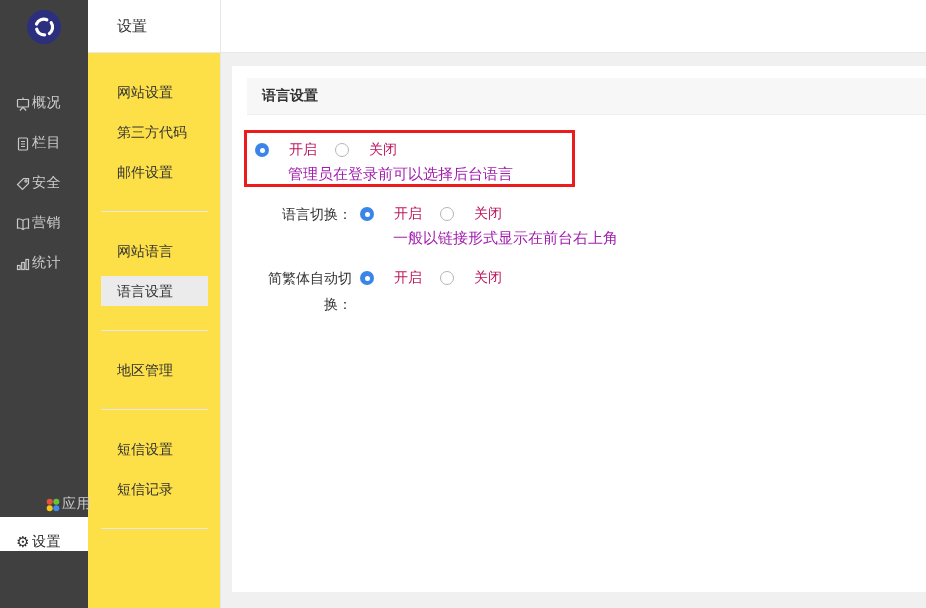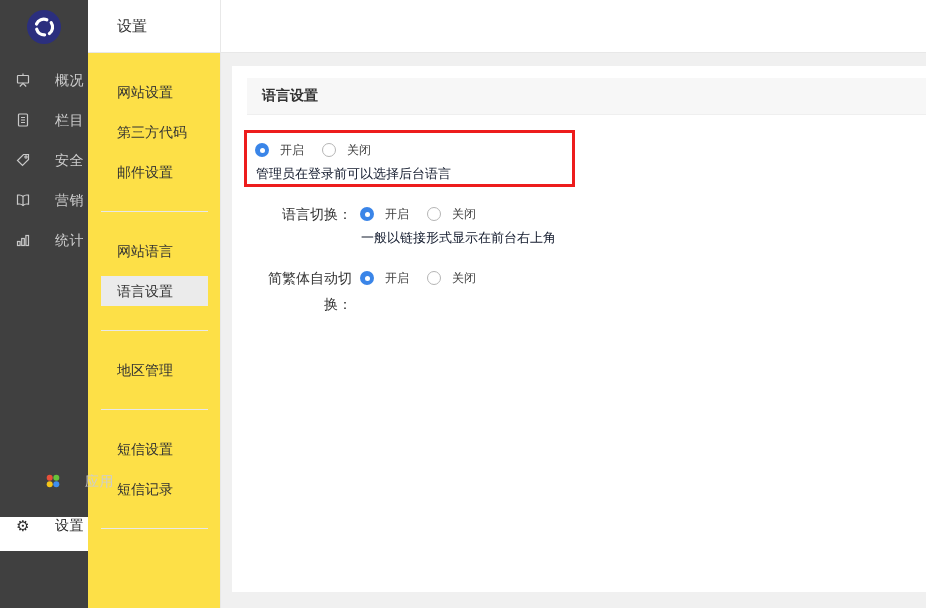--- a/index.html
+++ b/index.html
@@ -14,22 +14,22 @@
   }
 
   
   .sidebar {
     position: absolute; left: 0; top: 0; width: 88px; height: 608px;
     background: #404040; z-index: 3;
   }
   .logo-wrap { height: 56px; display: flex; align-items: center; justify-content: center; }
   .side-menu { margin-top: 16px; }
   .side-item {
-    height: 40px; display: flex; align-items: flex-start;
-    padding-left: 15px; gap: 24px; color: #cdcdcd; cursor: pointer;
+    height: 40px; display: flex; align-items: flex-end;
+    padding-left: 15px; gap: 1px; color: #cdcdcd; cursor: pointer;
   }
   .side-item .glyph { width: 16px; height: 16px; display: inline-flex; }
   .side-item span.lbl { font-size: 14px; letter-spacing: 0.5px; }
   .side-bottom-app { position: absolute; left: 0; top: 473px; width: 88px; margin-left: 30px; }
   .side-bottom-settings {
     position: absolute; left: 0; top: 517px; width: 88px; height: 34px;
     background: #ffffff; color: #2b2b2b;
   }
   .side-bottom-settings .gear-glyph {
     font-family: "DejaVu Sans", sans-serif; font-size: 15px; color: #2b2b2b;
@@ -87,22 +87,22 @@
   .radio-item { display: flex; align-items: center; margin-right: 18px; cursor: pointer; }
   .radio-circle {
     width: 14px; height: 14px; border-radius: 50%; position: relative; flex: none;
   }
   .radio-circle.on { background: #3a85e8; }
   .radio-circle.on::after {
     content: ""; position: absolute; left: 4.5px; top: 4.5px;
     width: 5px; height: 5px; border-radius: 50%; background: #fff;
   }
   .radio-circle.off { background: #fff; border: 1px solid #b5b5b5; }
-  .radio-label { margin-left: 11px; font-size: 12px; color: #404040; }
-  .hint { margin-left: 1px; line-height: 22px; font-size: 13px; color: #0f172a; }
+  .radio-label { margin-left: 20px; font-size: 14px; color: #be185d; }
+  .hint { margin-left: 33px; line-height: 22px; font-size: 15px; color: #a21caf; }
 
   
   .annotation-box {
     position: absolute; left: 12px; top: 64px; width: 331px; height: 57px;
     border: 3px solid #ed1c1c; z-index: 5; pointer-events: none;
   }
 
   svg.icon { stroke: #c9c9c9; fill: none; stroke-width: 1.2; }
 </style>
 </head>

